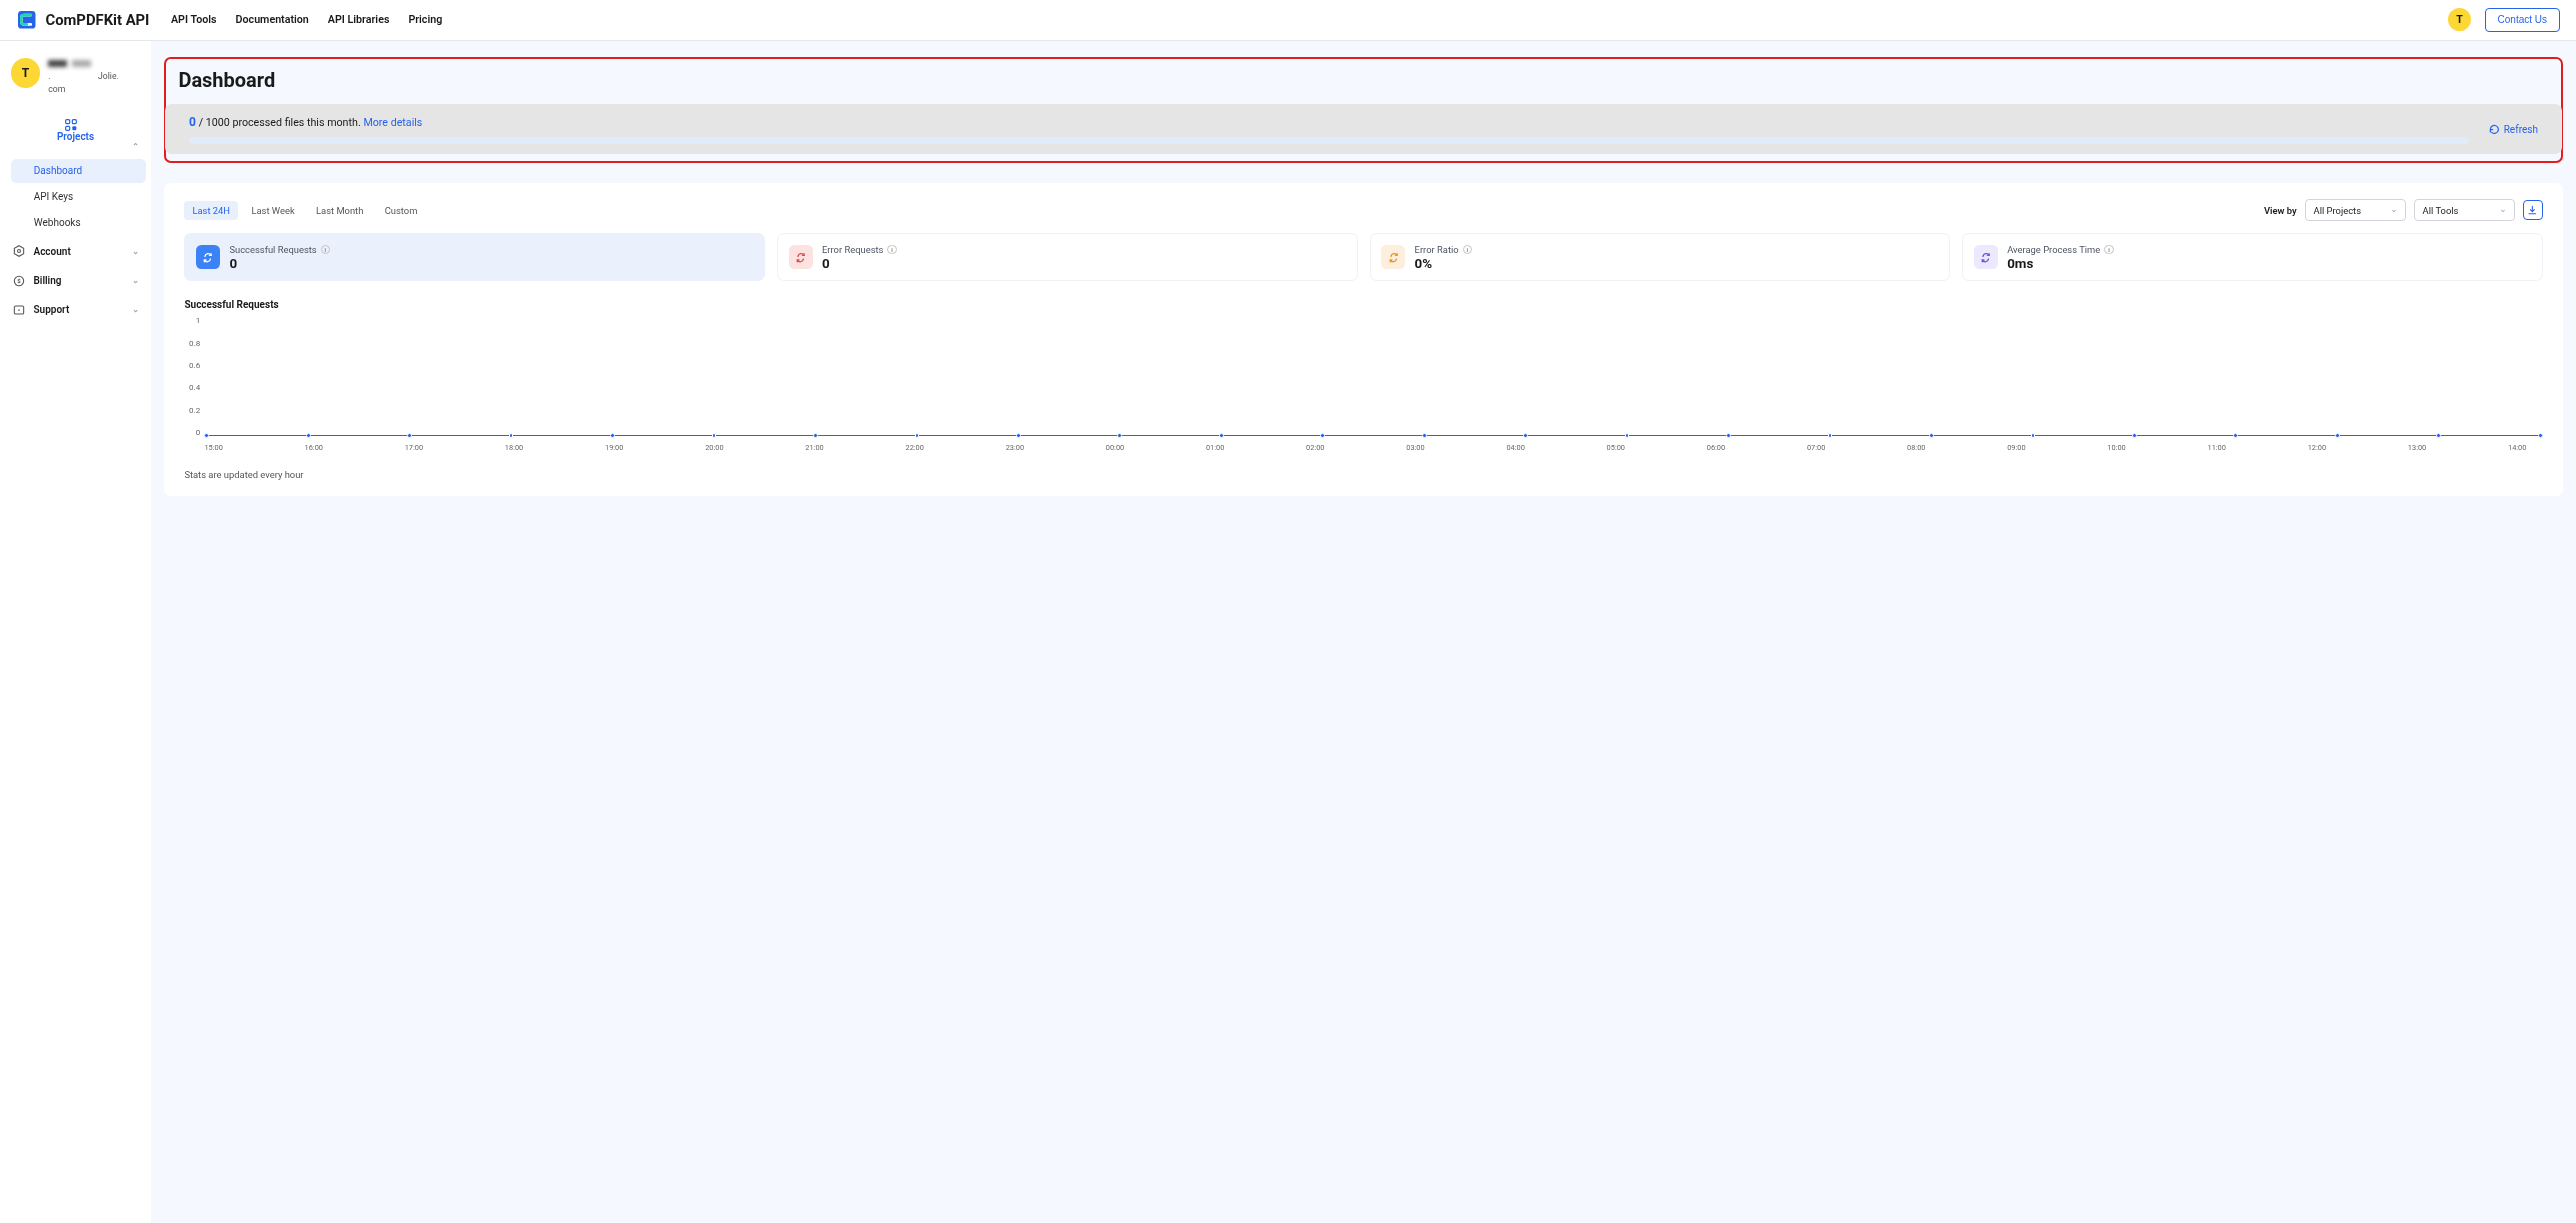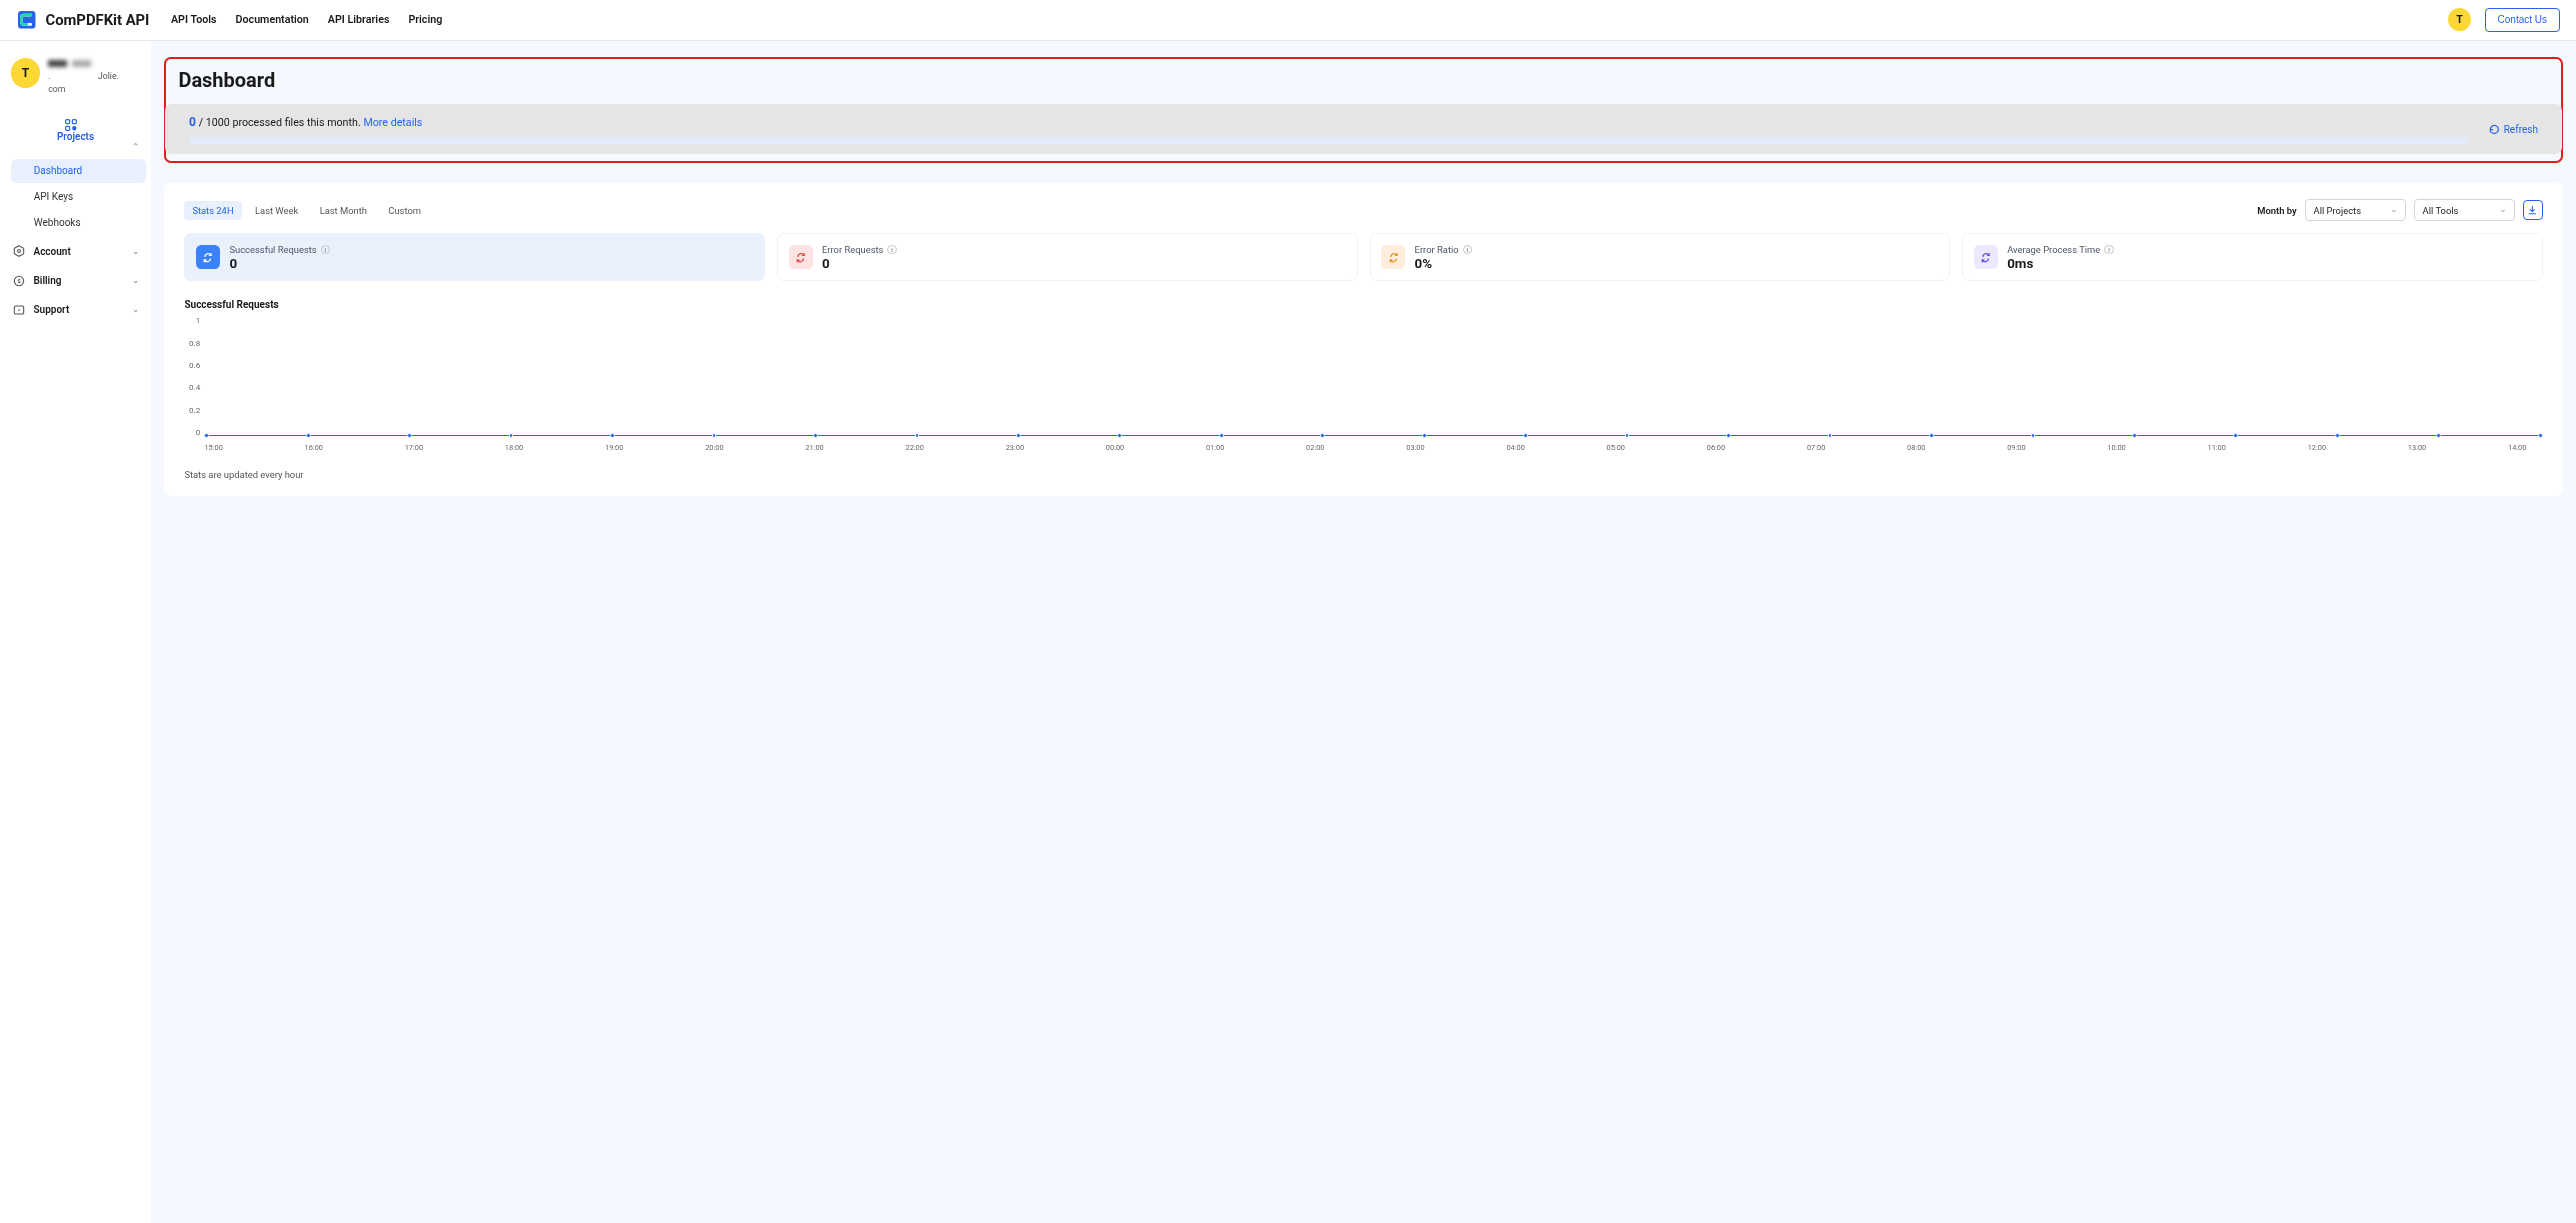--- a/index.html
+++ b/index.html
@@ -200,27 +200,27 @@
               </svg>
           </span>
           <span>Refresh</span>
         </div>
       </div>
     </div>
 
     <div class="card">
       <div class="card-top">
         <div class="range-tabs">
-          <div class="range-tab active">Stats 24H</div>
+          <div class="range-tab active">Last 24H</div>
           <div class="range-tab">Last Week</div>
           <div class="range-tab">Last Month</div>
           <div class="range-tab">Custom</div>
         </div>
         <div class="viewby">
-          <span style="font-weight:600;">Month by</span>
+          <span style="font-weight:600;">View by</span>
           <div class="select">All Projects</div>
           <div class="select">All Tools</div>
           <div class="dl-btn">
             <span>
               <svg width="10.7" height="10.7" viewBox="0 0 16 16">
                   <path d="M8 2 v8 M5 7 l3 3 l3 -3 M3 13 h10" fill="none" stroke="#2563eb" stroke-width="1.6" stroke-linecap="round" stroke-linejoin="round"></path>
                 </svg>
             </span>
           </div>
         </div>

